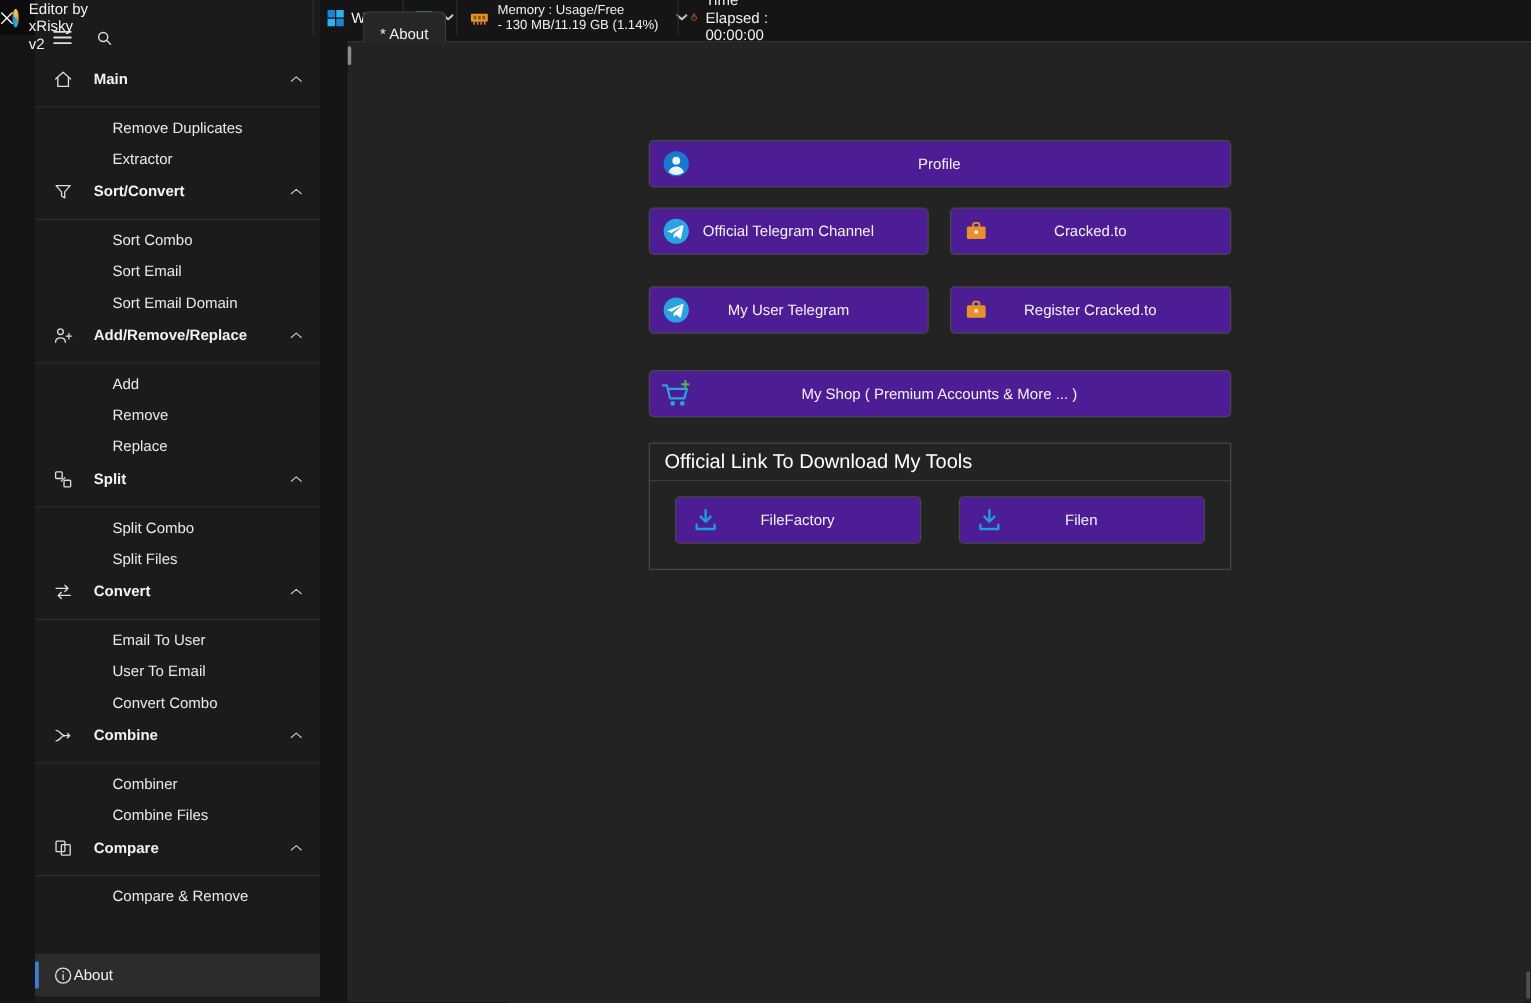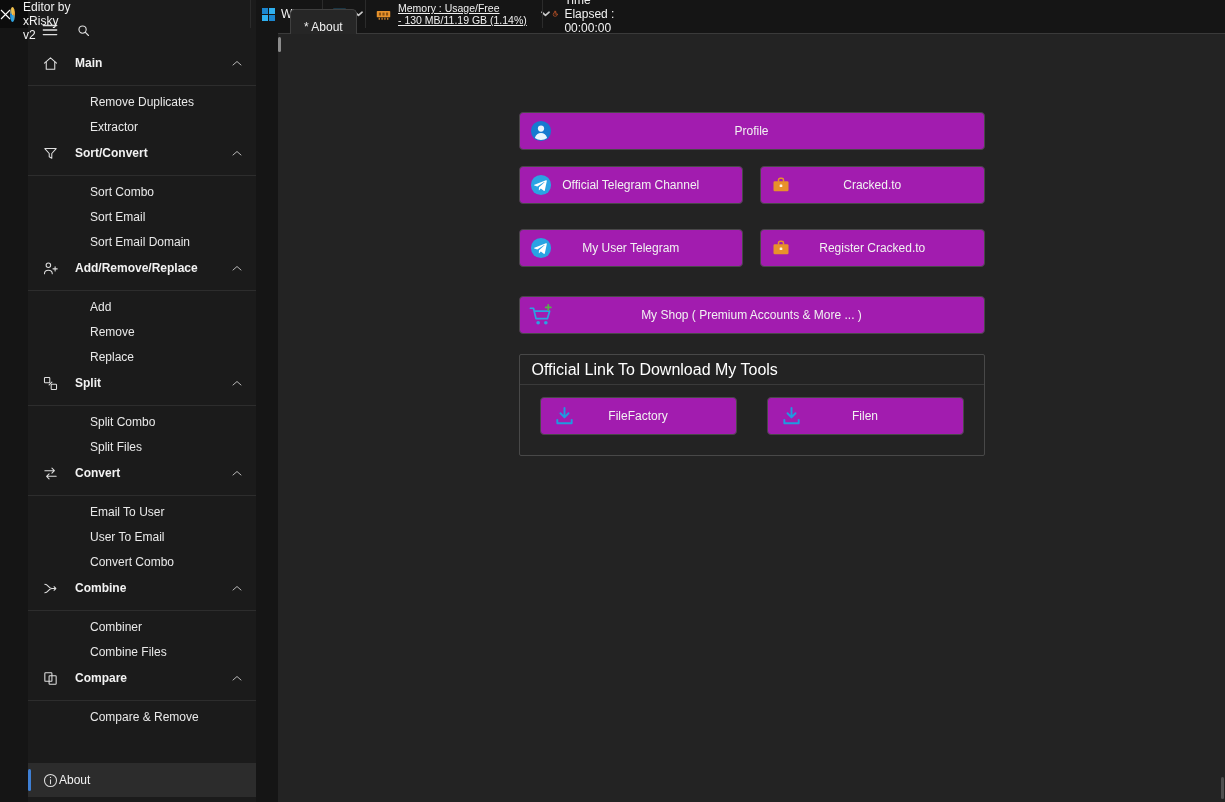--- a/index.html
+++ b/index.html
@@ -13,21 +13,21 @@
   .app-logo { width:15px; height:15px; border-radius:50%; background:conic-gradient(#f2c14a,#e8912b,#2aa3e3,#1779d0,#f2c14a); }
   .tb-title { font-size:12px; color:#f2f2f2; }
   .tb-sep { position:absolute; top:0; width:1px; height:28px; background:#2b2b2b; }
   .tb-group { position:absolute; top:0; height:28px; display:flex; align-items:center; gap:6px; cursor:pointer; }
   .tb-label { font-size:12px; color:#f2f2f2; }
   .winlogo { display:inline-grid; grid-template-columns:6px 6px; grid-auto-rows:6px; gap:1px; }
   .winlogo i { background:#1e9ce4; }
   .winlogo i:nth-child(1),.winlogo i:nth-child(4){ background:#1b86cf; }
   .winlogo i:nth-child(2),.winlogo i:nth-child(3){ background:#2fb0ef; }
   .mem-text { display:flex; flex-direction:column; justify-content:center; line-height:12px; }
-  .mem-text span { font-size:10.5px; color:#f0f0f0; white-space:nowrap;text-decoration:underline; }
+  .mem-text span { font-size:10.5px; color:#f0f0f0; white-space:nowrap; }
   .win-controls { position:absolute; right:0; top:0; height:28px; display:flex; }
   .wc-btn { width:46px; height:28px; display:flex; align-items:center; justify-content:center; cursor:pointer; }
 
   
   .row { flex:1; display:flex; min-height:0; }
 
   
   .sidebar { width:228px; background:#1b1b1b; display:flex; flex-direction:column; flex:0 0 228px; }
   .top-icons { height:44px; margin-top:8px; display:flex; align-items:center; padding:0 12px; gap:16px; flex:0 0 44px; }
   .sections { padding-top:4px; }
@@ -45,21 +45,21 @@
 
   
   .main { flex:1; display:flex; flex-direction:column; min-width:0; }
   .tabstrip { height:34px; background:#151515; border-bottom:1px solid #3a3a3a; display:flex; align-items:flex-end; padding-left:12px; flex:0 0 34px; }
   .tab { height:25px; margin-bottom:-1px; z-index:2; background:#262626; border:1px solid #3f3f3f; border-bottom:none; border-radius:5px 5px 0 0; padding:0 13px; display:flex; align-items:flex-end; font-size:12px; color:#f0f0f0; cursor:pointer; }
   .page { position:relative; flex:1; background:#232323; overflow:hidden; }
   .thumb-left { position:absolute; left:0; top:3px; width:3px; height:15px; background:#8c8c8c; border-radius:2px; }
   .thumb-right { position:absolute; right:1px; bottom:3px; width:3px; height:22px; background:#4f4f4f; border-radius:2px; }
 
   .content-col { width:466px; margin:78px auto 0; }
-  .btn { position:relative; height:38px; background:#a21caf; border:1px solid #484848; border-radius:4px; display:flex; align-items:center; justify-content:center; font-size:12px; color:#f2f2f2; cursor:pointer; width:100%; }
+  .btn { position:relative; height:38px; background:#4c1d95; border:1px solid #484848; border-radius:4px; display:flex; align-items:center; justify-content:center; font-size:12px; color:#f2f2f2; cursor:pointer; width:100%; }
   .btn .bicon { position:absolute; left:10px; display:flex; align-items:center; }
   .two-col { display:flex; gap:17px; }
   .two-col .btn { flex:1; }
   .mt16 { margin-top:16px;text-align:right; } .mt25 { margin-top:25px; } .mt29 { margin-top:29px; }
 
   .groupbox { margin-top:20px; border:1px solid #484848; border-radius:2px; background:transparent; }
   .gb-title { padding:6px 12px 5px; font-size:16px; color:#ffffff; border-bottom:1px solid #3a3a3a; }
   .gb-row { display:flex; gap:30px; margin:12px 20px 20px; }
   .gb-row .btn { flex:1; }
 

